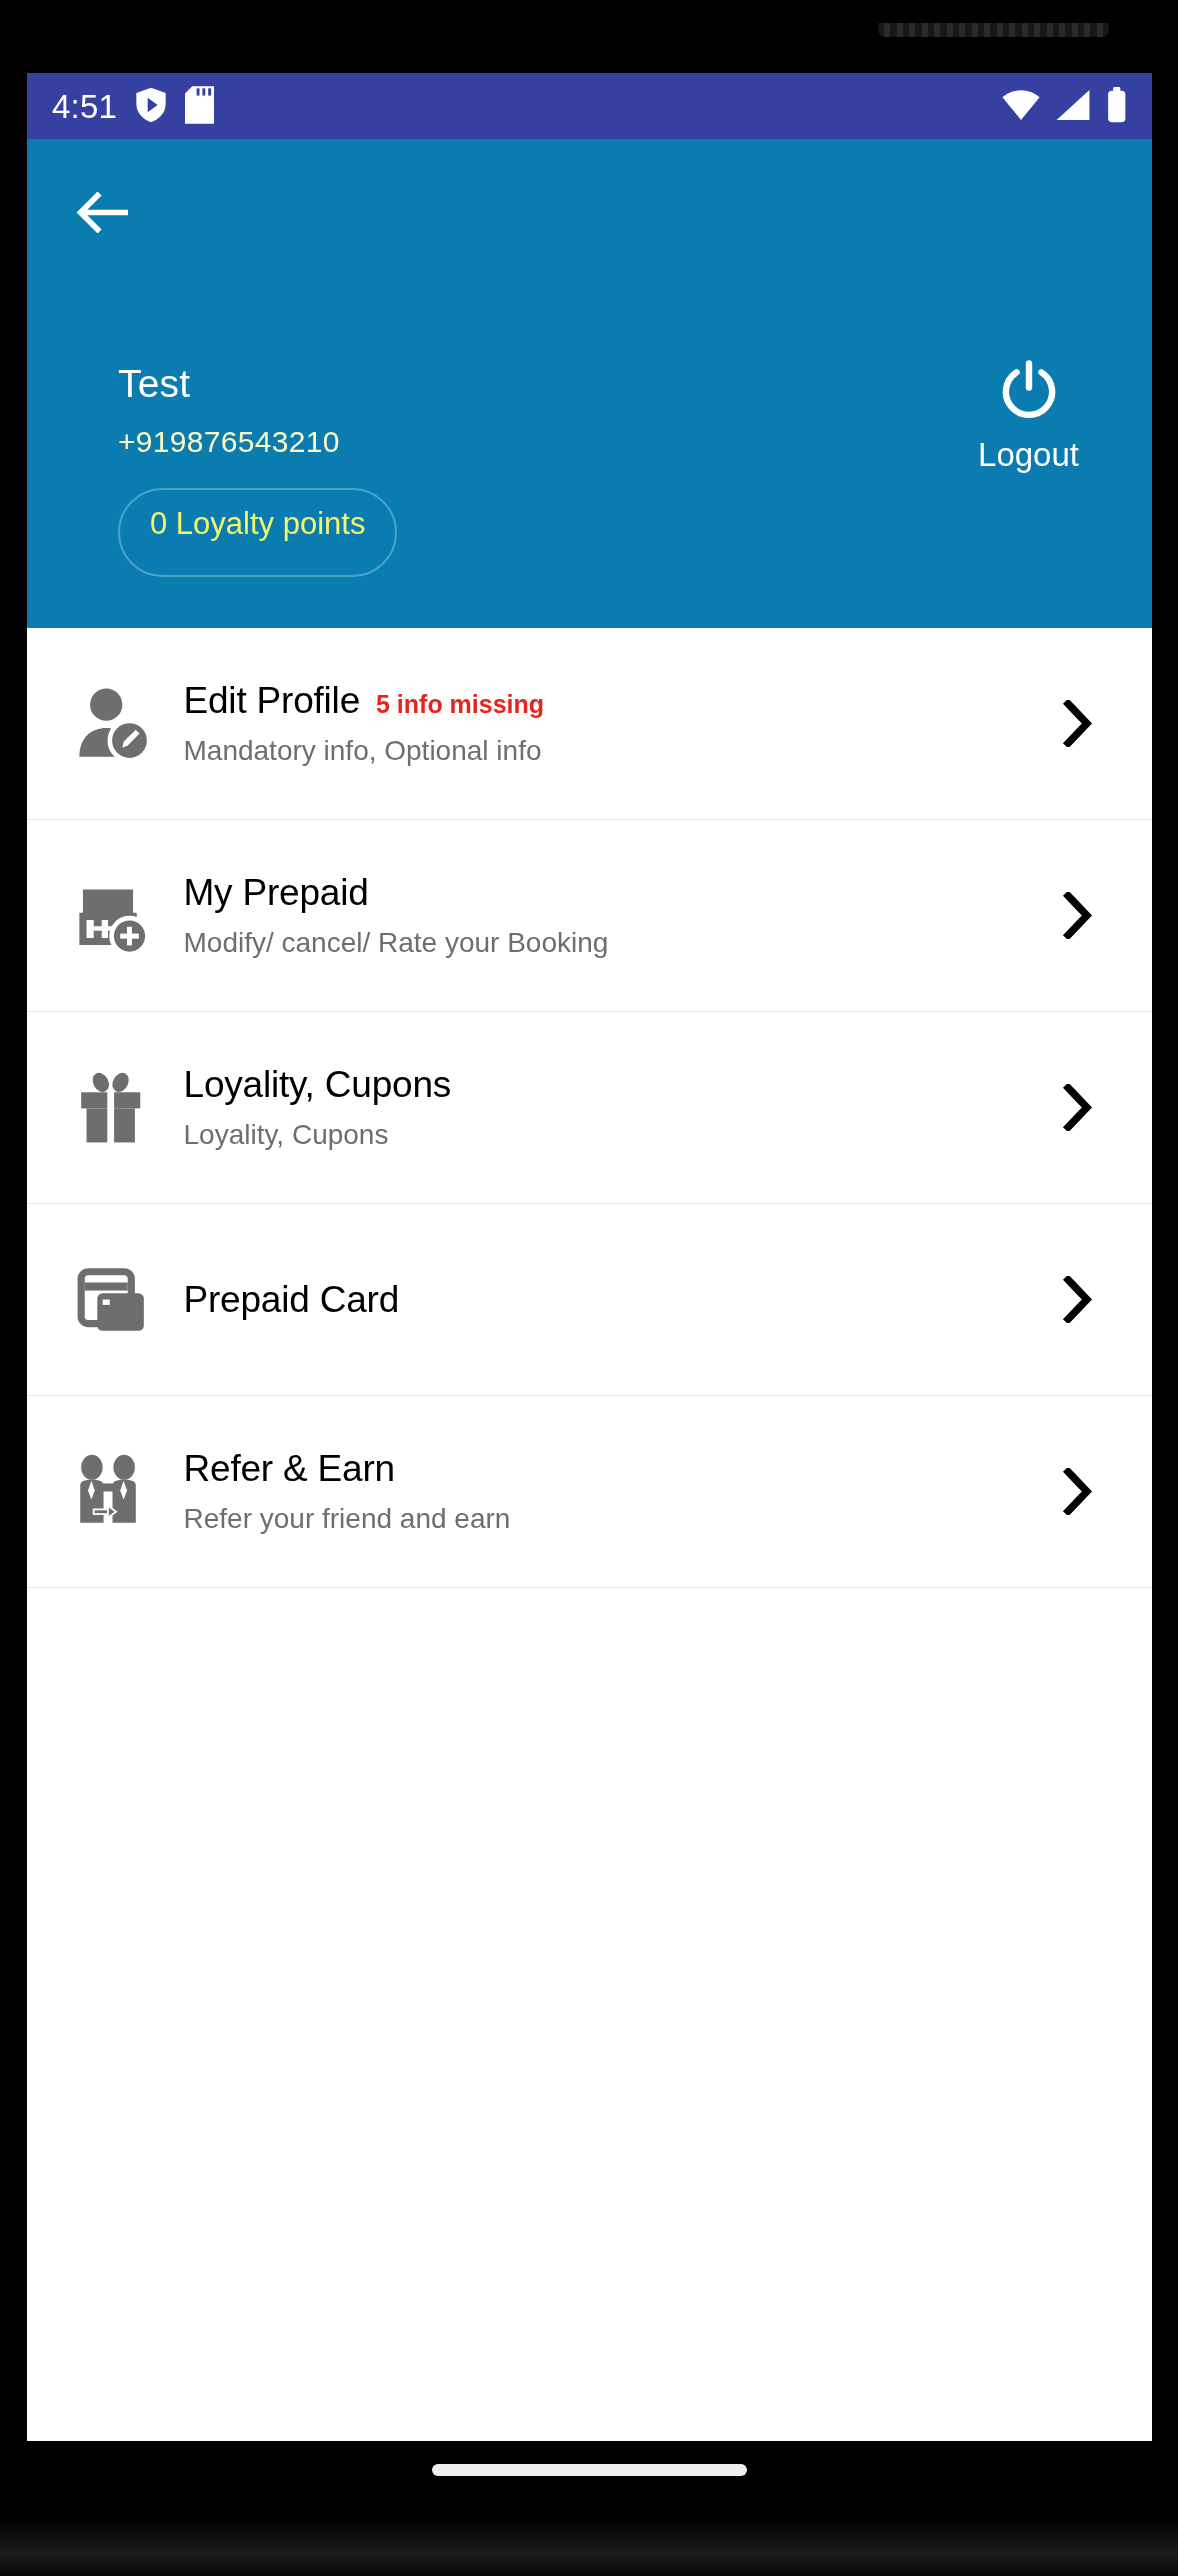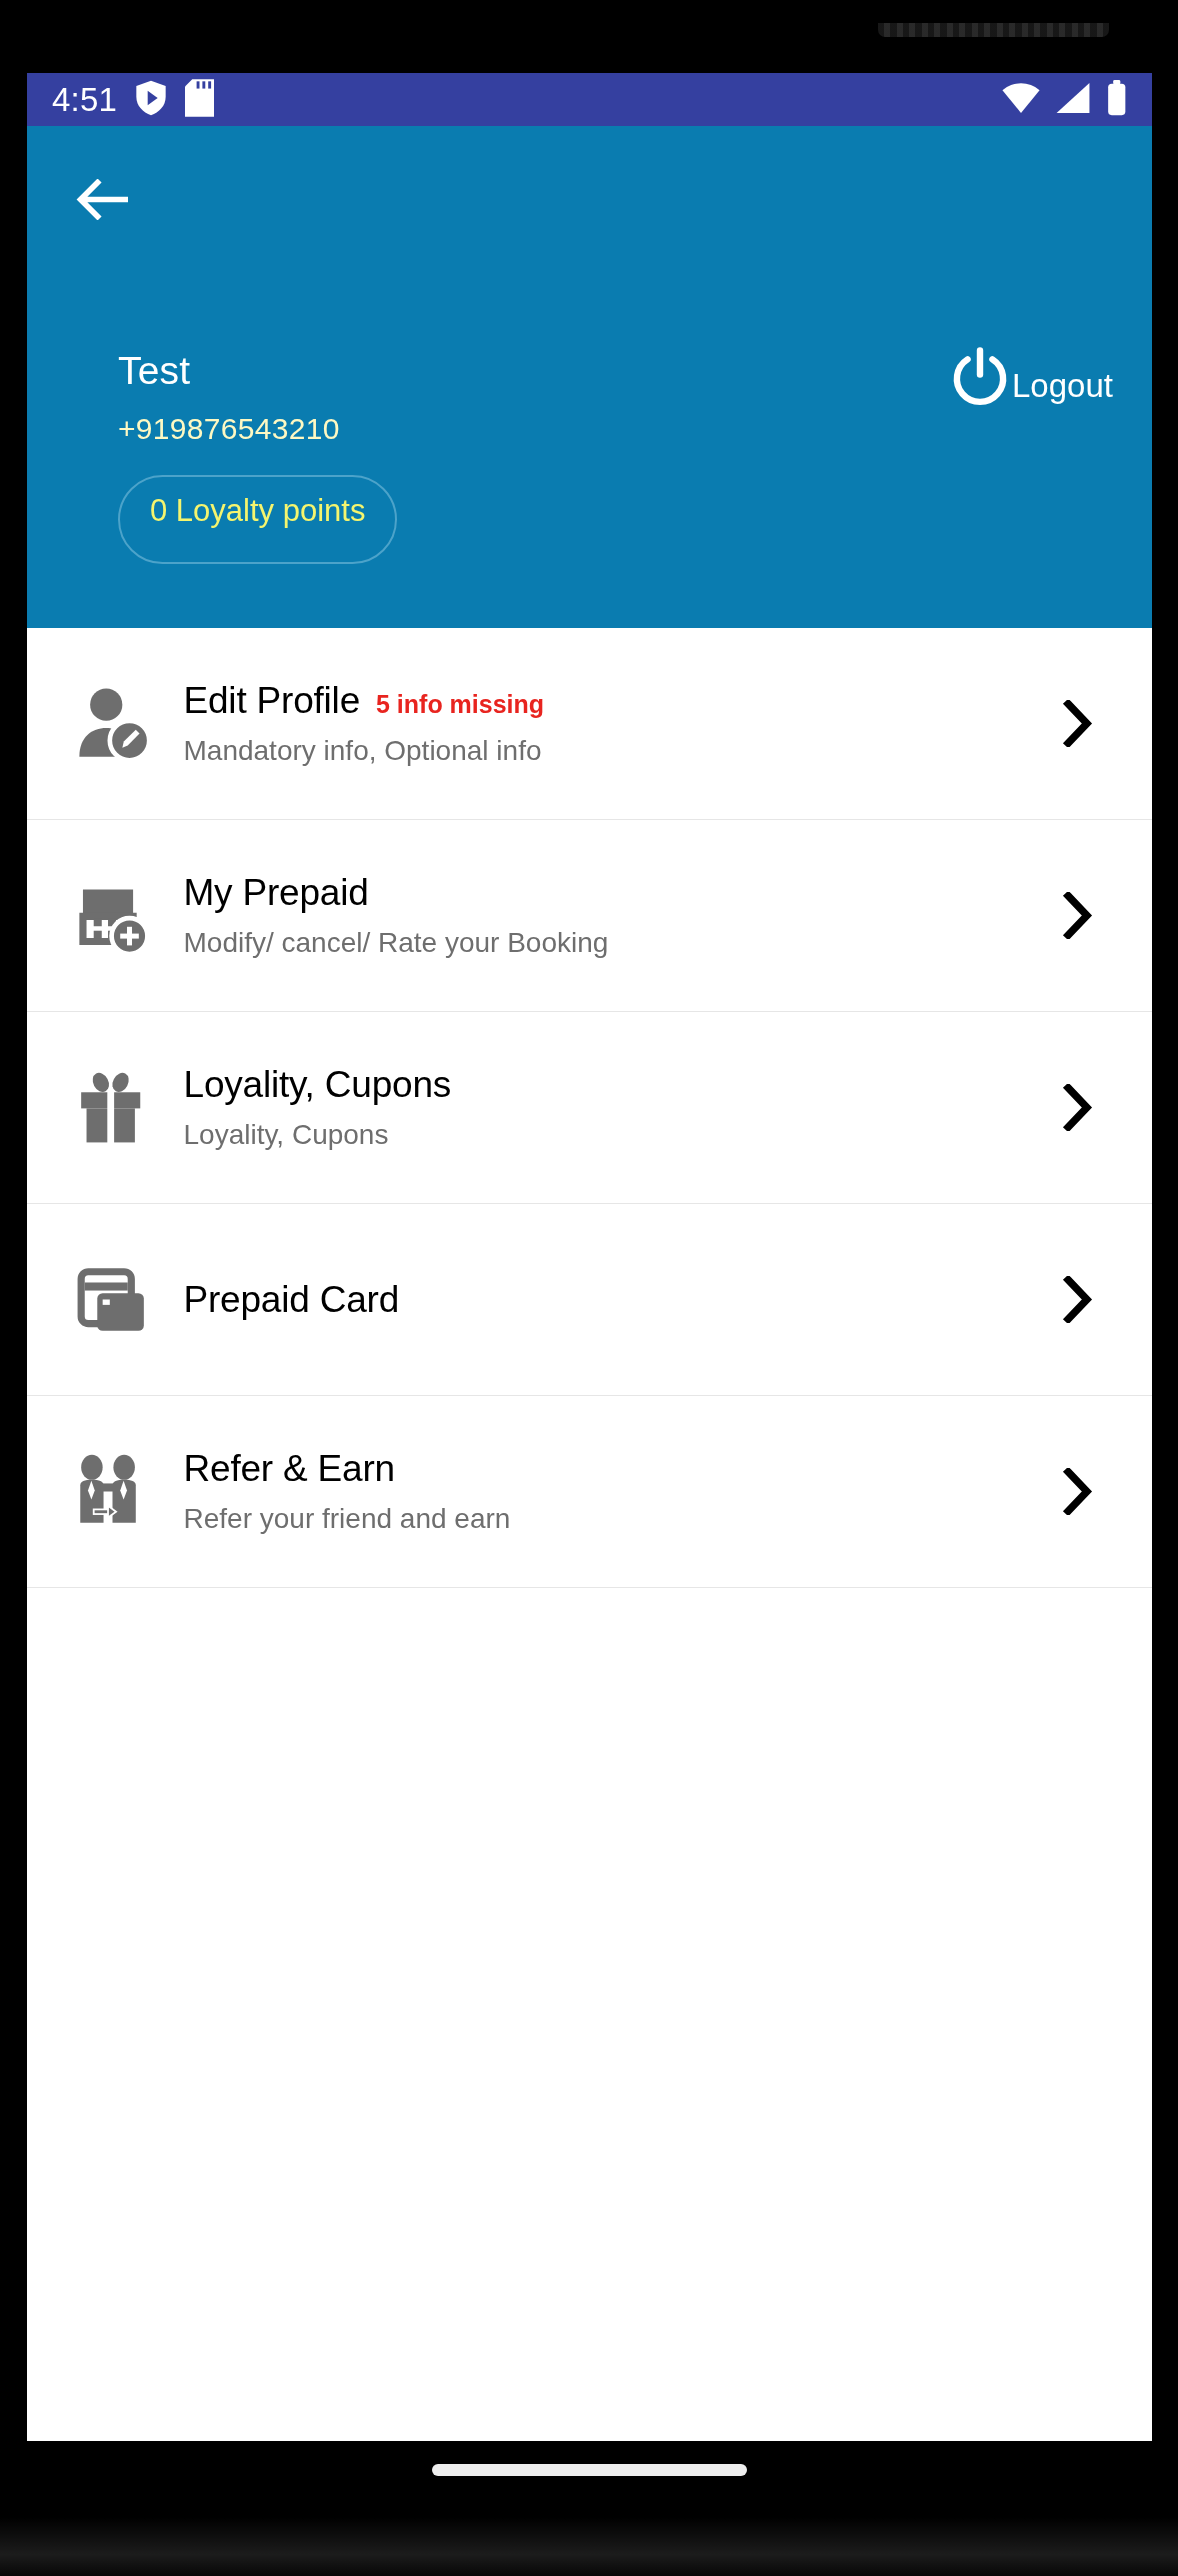--- a/index.html
+++ b/index.html
@@ -26,21 +26,21 @@
   #screen {
     position:absolute;
     left:27px; top:73px;
     width:1125px; height:2368px;
     background:#ffffff;
     overflow:hidden;
   }
 
   
   #status-bar {
-    height:53px;
+    height:66px;
     background:#3540a0;
     display:flex; align-items:center;
     padding:8px 25px;
     color:#fff;
   }
   #status-left { display:flex; align-items:center; gap:18px; }
   #status-time {
     font-size:33px; font-weight:400; letter-spacing:0.2px;
     line-height:1;
   }
@@ -80,21 +80,21 @@
     border:2.7px solid #4ca3ca;
     border-radius:54px;
     color:#f5f56e;
     font-size:31px;
     line-height:1;
     cursor:pointer;
     white-space:nowrap;
   }
   #logout-button {
     width:161px;
-    display:flex; flex-direction:row; align-items:center;
+    display:flex; flex-direction:column; align-items:center;
     cursor:pointer;
     margin-top:-5.4px;
   }
   #logout-label {
     color:#ffffff; font-size:33px; margin-top:12.5px; line-height:1;
   }
 
   
   #menu-card {
     position:absolute;

